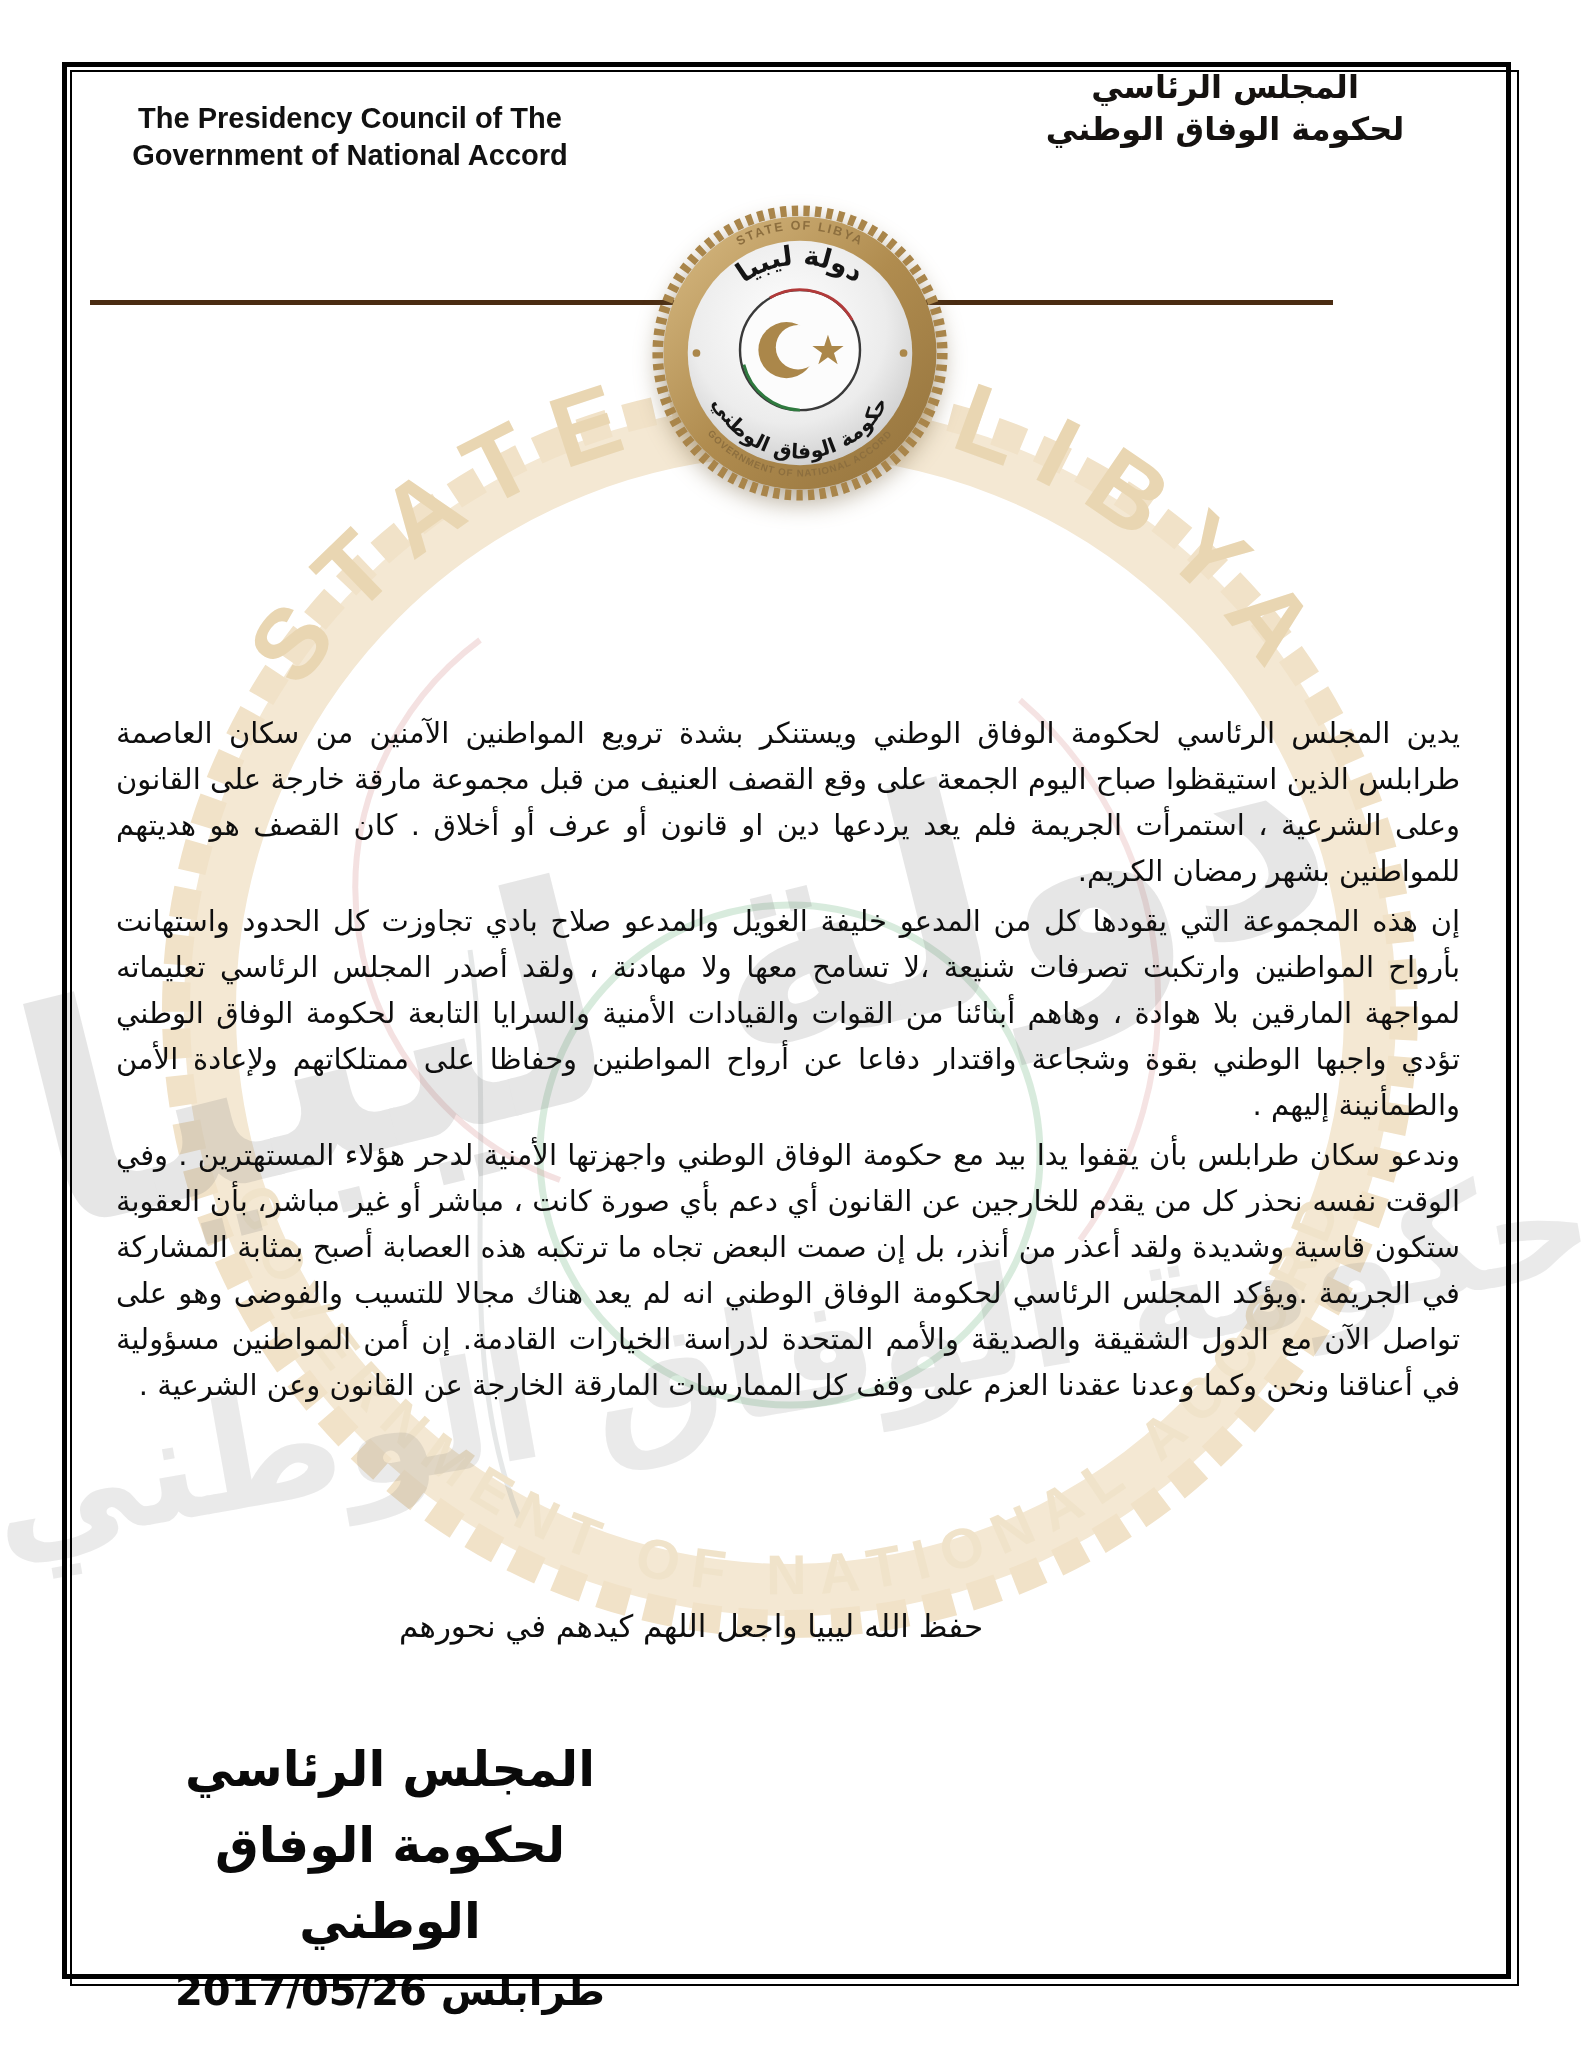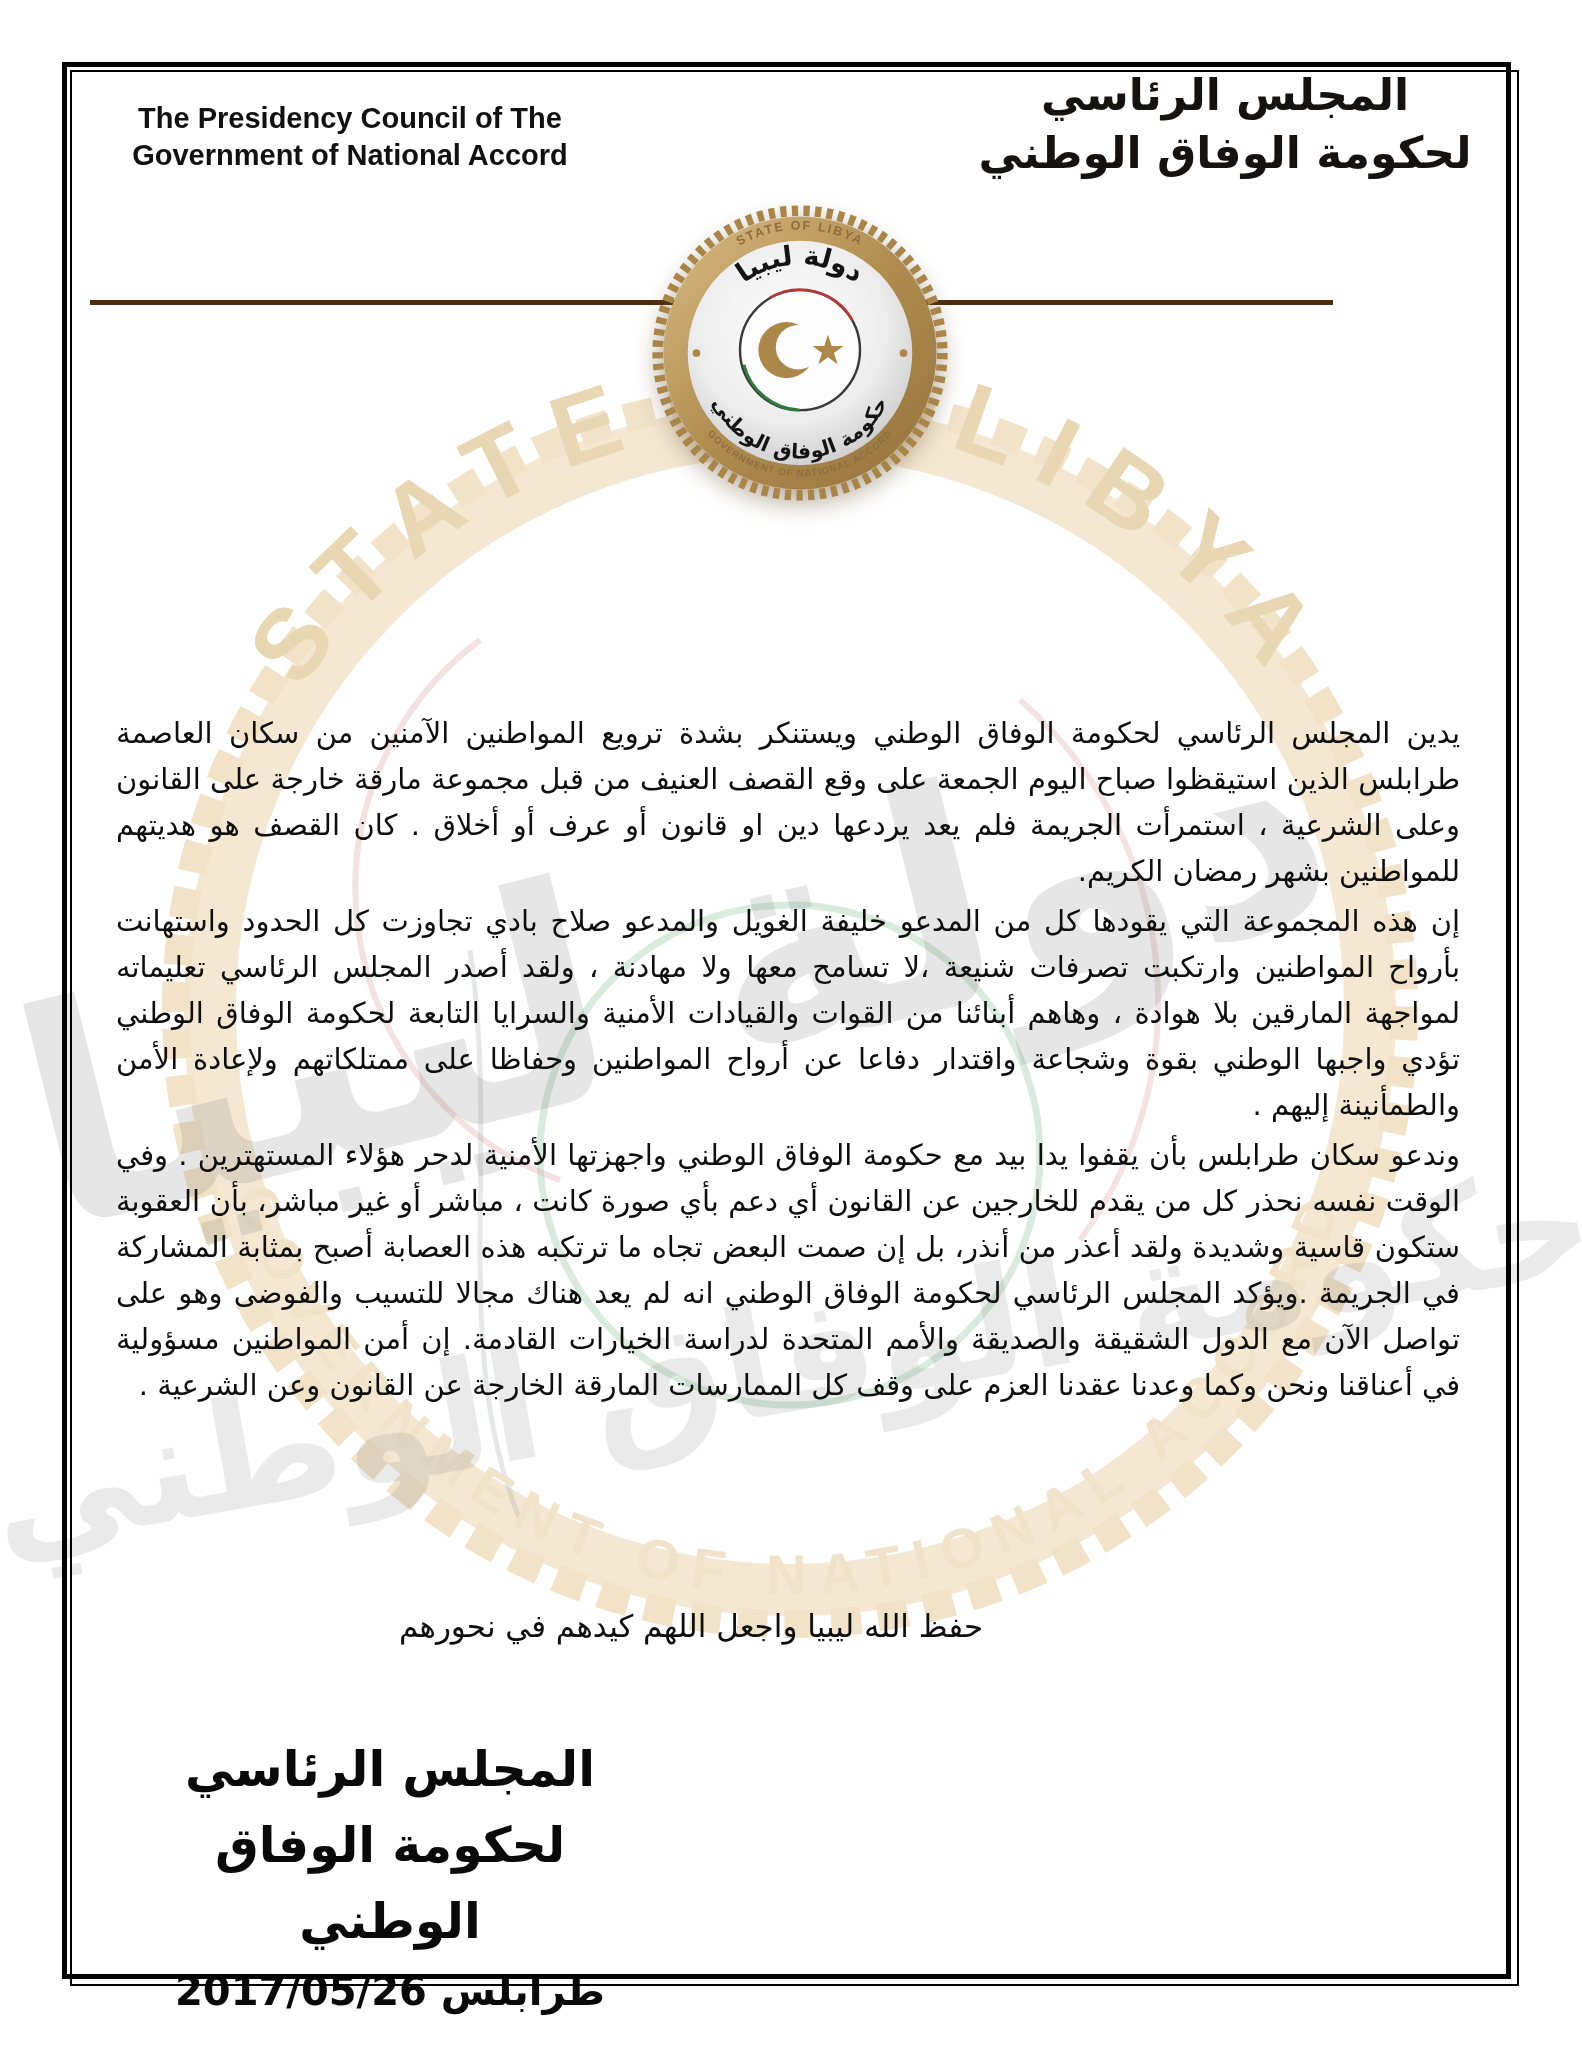--- a/index.html
+++ b/index.html
@@ -34,21 +34,21 @@
   .letterhead-en {
     position: absolute; left: 70px; top: 100px; width: 560px;
     text-align: center; z-index: 3;
     font-family: "Liberation Sans", sans-serif;
     font-weight: bold; font-size: 29px; line-height: 1.28; color: #111;
   }
   .letterhead-ar {
     position: absolute; left: 975px; top: 66px; width: 500px;
     text-align: center; z-index: 3;
     direction: rtl;
-    font-weight: bold; font-size: 44px; line-height: 1.32; color: #151210;
+    font-weight: bold; font-size: 32px; line-height: 1.32; color: #151210;
   }
 
   .divider {
     position: absolute; left: 90px; top: 300px;
     width: 1243px; height: 5px;
     background: #4a2c12; z-index: 2;
   }
 
   .seal {
     position: absolute; left: 650px; top: 203px;

